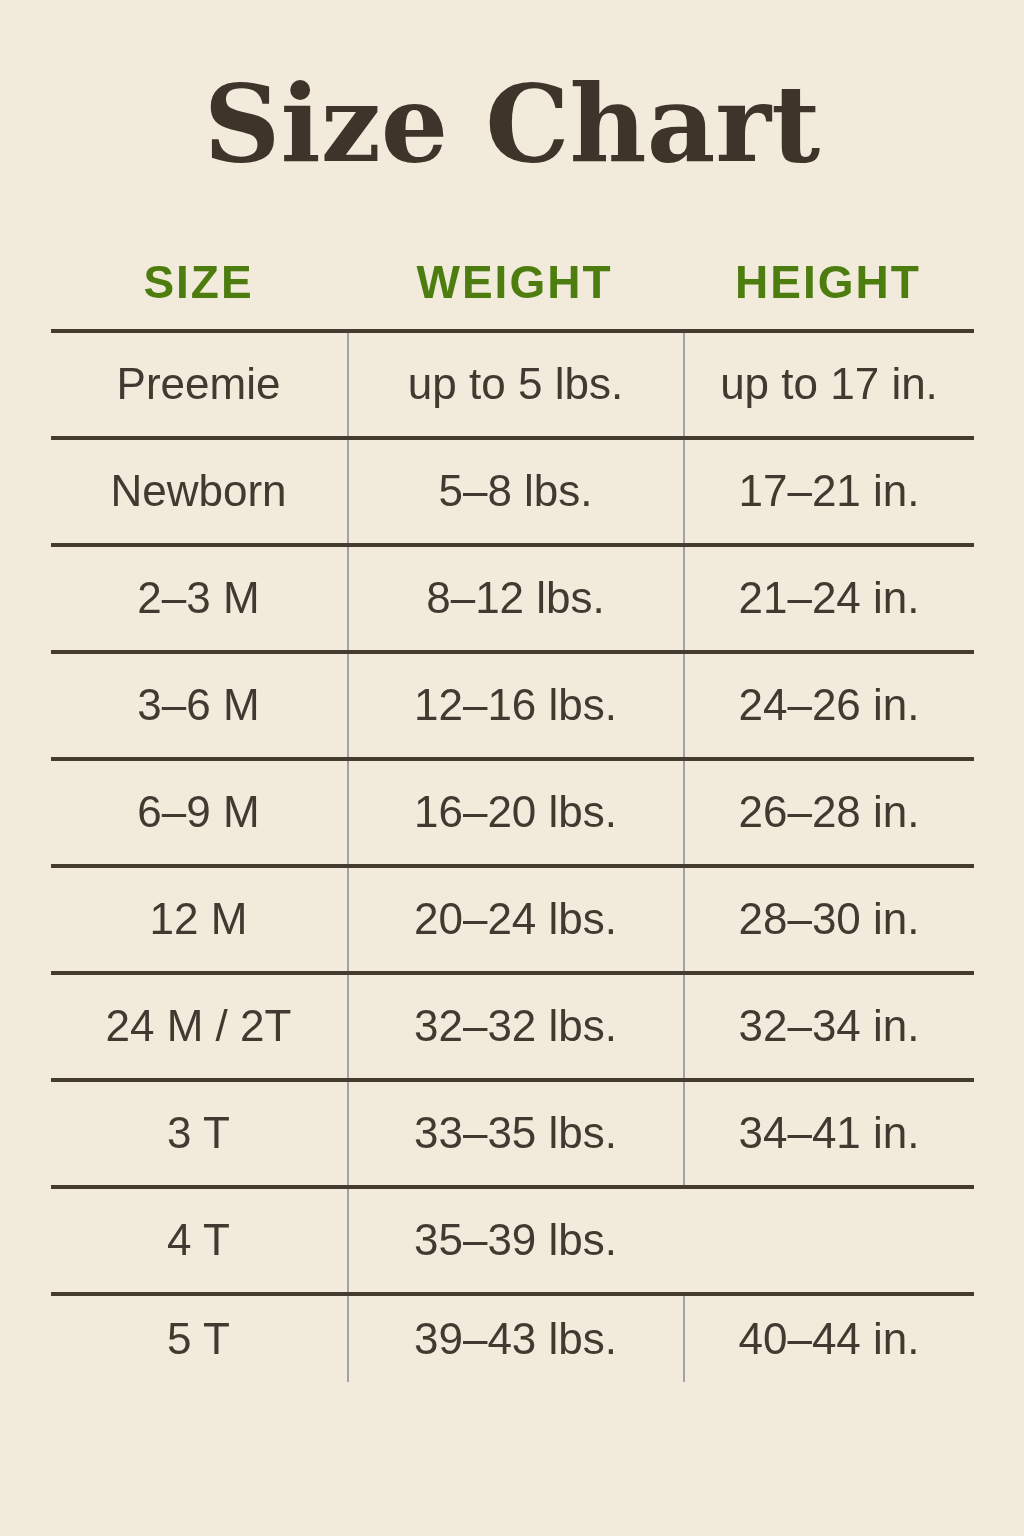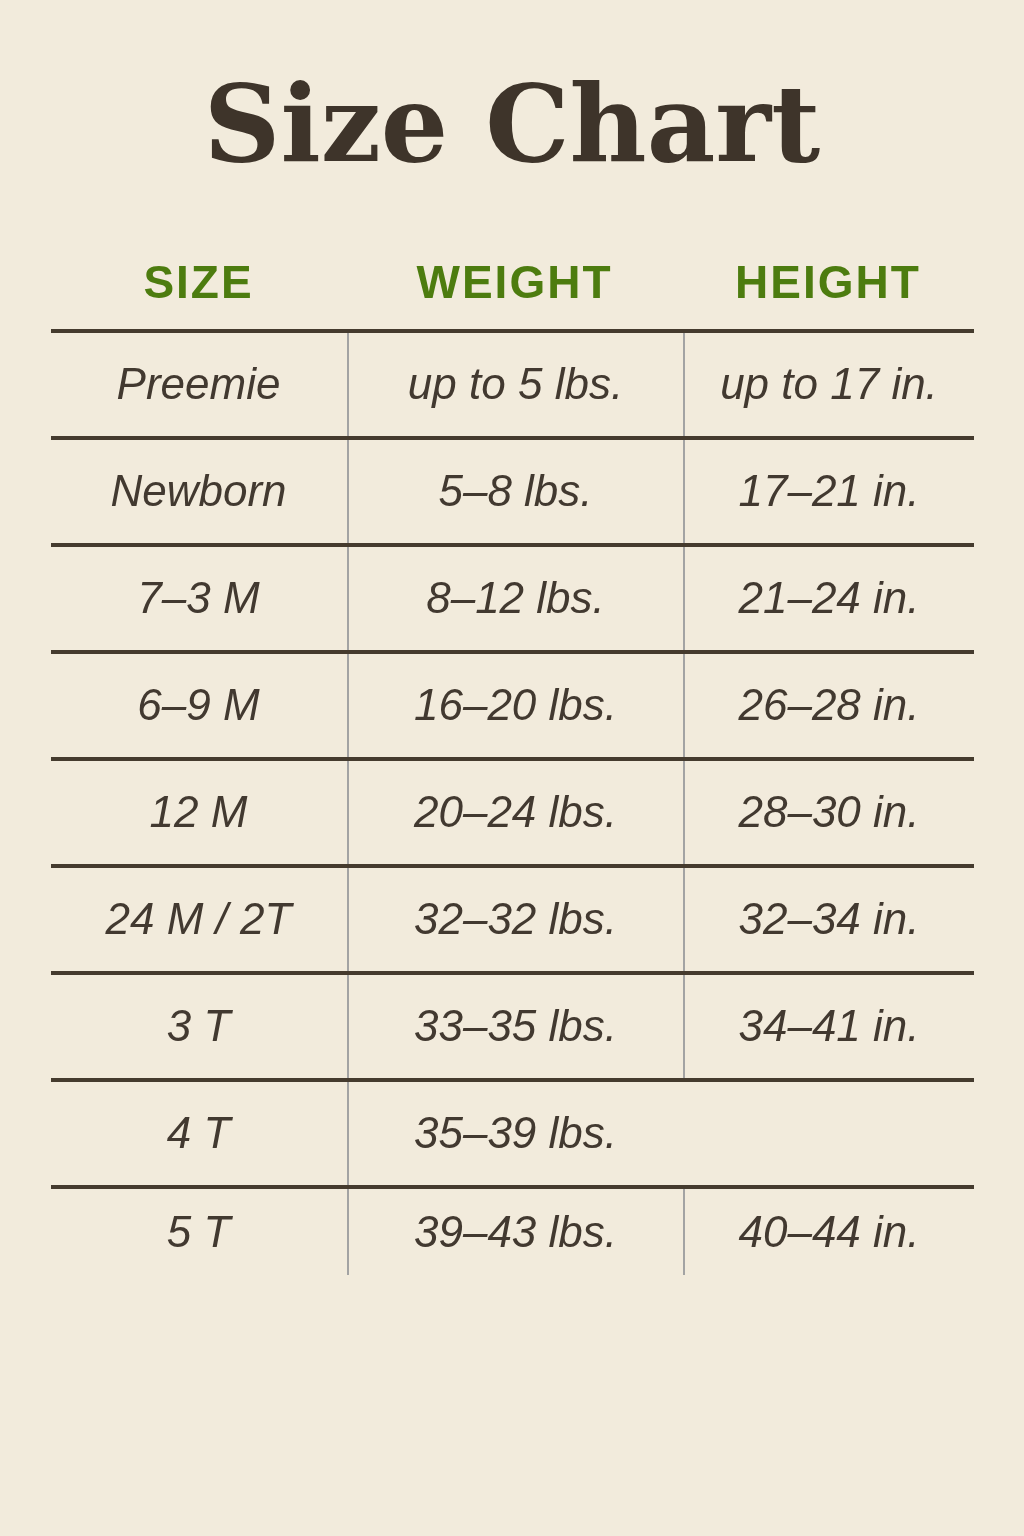--- a/index.html
+++ b/index.html
@@ -60,21 +60,20 @@
     height: 86px;
   }
   .cell {
     display: flex;
     align-items: center;
     justify-content: center;
     height: 100%;
     text-align: center;
     font-size: 44px;
     color: #423930;
-    font-style: italic;
   }
   .cell.v-divided {
     border-left: 2px solid #a3a3a3;
   }
 </style>
 </head>
 <body>
 
 <div class="page">
 
@@ -94,25 +93,30 @@
       <div class="cell v-divided">up to 17 in.</div>
     </div>
 
     <div class="row">
       <div class="cell">Newborn</div>
       <div class="cell v-divided">5–8 lbs.</div>
       <div class="cell v-divided">17–21 in.</div>
     </div>
 
     <div class="row">
-      <div class="cell">7–3 M</div>
+      <div class="cell">2–3 M</div>
       <div class="cell v-divided">8–12 lbs.</div>
       <div class="cell v-divided">21–24 in.</div>
     </div>
 
+    <div class="row">
+      <div class="cell">3–6 M</div>
+      <div class="cell v-divided">12–16 lbs.</div>
+      <div class="cell v-divided">24–26 in.</div>
+    </div>
 
     <div class="row">
       <div class="cell">6–9 M</div>
       <div class="cell v-divided">16–20 lbs.</div>
       <div class="cell v-divided">26–28 in.</div>
     </div>
 
     <div class="row">
       <div class="cell">12 M</div>
       <div class="cell v-divided">20–24 lbs.</div>

